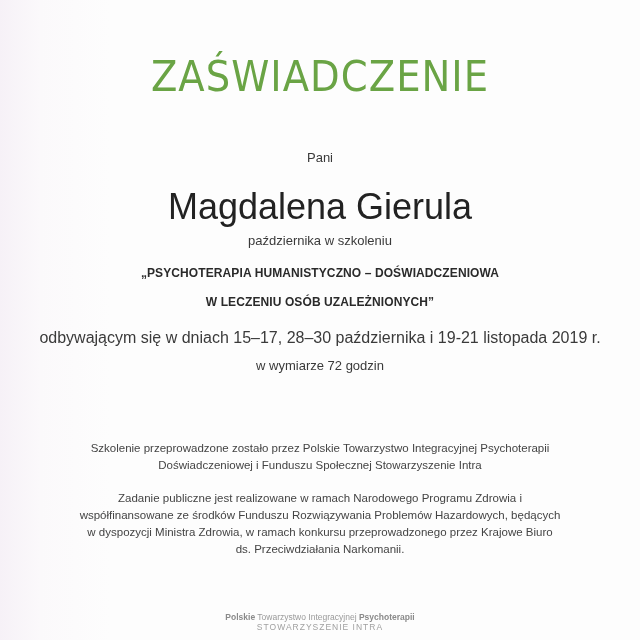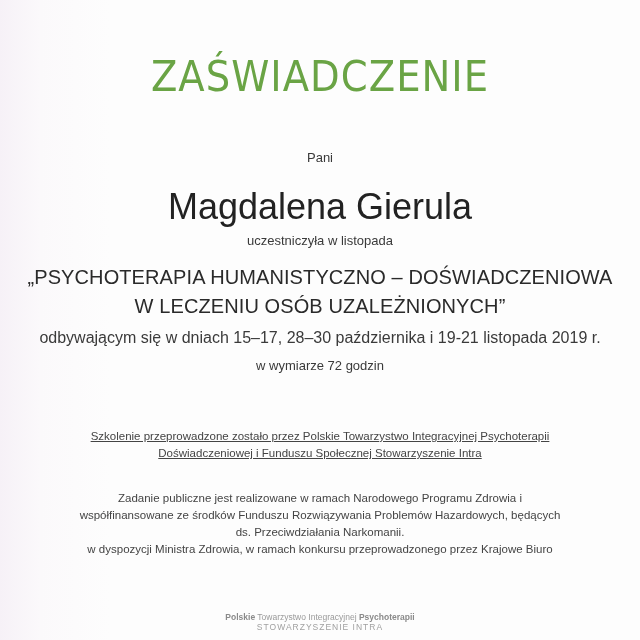--- a/index.html
+++ b/index.html
@@ -48,22 +48,22 @@
       top: 186px;
       font-size: 36px;
       color: #222;
     }
     .intro {
       top: 233px;
       font-size: 13px;
       color: #3a3a3a;
     }
     .course {
-      font-size: 20px;
-      font-weight: normal;
+      font-size: 12px;
+      font-weight: bold;
       color: #2a2a2a;
       letter-spacing: 0.1px;
       text-align: center;
     }
     .course1 { top: 266px; }
     .course2 { top: 295px; }
     .dates {
       top: 329px;
       font-size: 16px;
       color: #3a3a3a;
@@ -71,21 +71,21 @@
     .hours {
       top: 358px;
       font-size: 13px;
       color: #3a3a3a;
     }
     .small {
       font-size: 11.5px;
       color: #444;
       line-height: 17px;
     }
-    .para1 { top: 428px; text-decoration: underline; }
+    .para1 { top: 440px; }
     .para2 { top: 490px; text-align: center; }
     .stamp {
       top: 612px;
       font-size: 8.5px;
       color: #8a8a8a;
       line-height: 10px;
       font-weight: bold;
     }
     .stamp .light { font-weight: normal; color: #9a9a9a; }
     .stamp .line3 { letter-spacing: 1px; font-weight: normal; color: #a0a0a0; }
@@ -94,39 +94,39 @@
 <body>
 
 <div class="page">
 
   <div class="center title">ZAŚWIADCZENIE</div>
 
   <div class="center salutation">Pani</div>
 
   <div class="center name">Magdalena Gierula</div>
 
-  <div class="center intro">uczestniczyła w listopada</div>
+  <div class="center intro">października w szkoleniu</div>
 
   <div class="center course course1">„PSYCHOTERAPIA HUMANISTYCZNO – DOŚWIADCZENIOWA</div>
   <div class="center course course2">W LECZENIU OSÓB UZALEŻNIONYCH”</div>
 
   <div class="center dates">odbywającym się w dniach 15–17, 28–30 października i 19-21 listopada 2019 r.</div>
 
   <div class="center hours">w wymiarze 72 godzin</div>
 
   <div class="center small para1">
     <div>Szkolenie przeprowadzone zostało przez Polskie Towarzystwo Integracyjnej Psychoterapii</div>
     <div>Doświadczeniowej i Funduszu Społecznej Stowarzyszenie Intra</div>
   </div>
 
   <div class="center small para2">
     <div>Zadanie publiczne jest realizowane w ramach Narodowego Programu Zdrowia i</div>
     <div>współfinansowane ze środków Funduszu Rozwiązywania Problemów Hazardowych, będących</div>
+    <div>w dyspozycji Ministra Zdrowia, w ramach konkursu przeprowadzonego przez Krajowe Biuro</div>
     <div>ds. Przeciwdziałania Narkomanii.</div>
-    <div>w dyspozycji Ministra Zdrowia, w ramach konkursu przeprowadzonego przez Krajowe Biuro</div>
   </div>
 
   <div class="center stamp">
     <div>
       <span>Polskie</span><span class="light"> Towarzystwo Integracyjnej </span><span>Psychoterapii</span>
     </div>
     <div class="line3">STOWARZYSZENIE INTRA</div>
   </div>
 
 </div>

